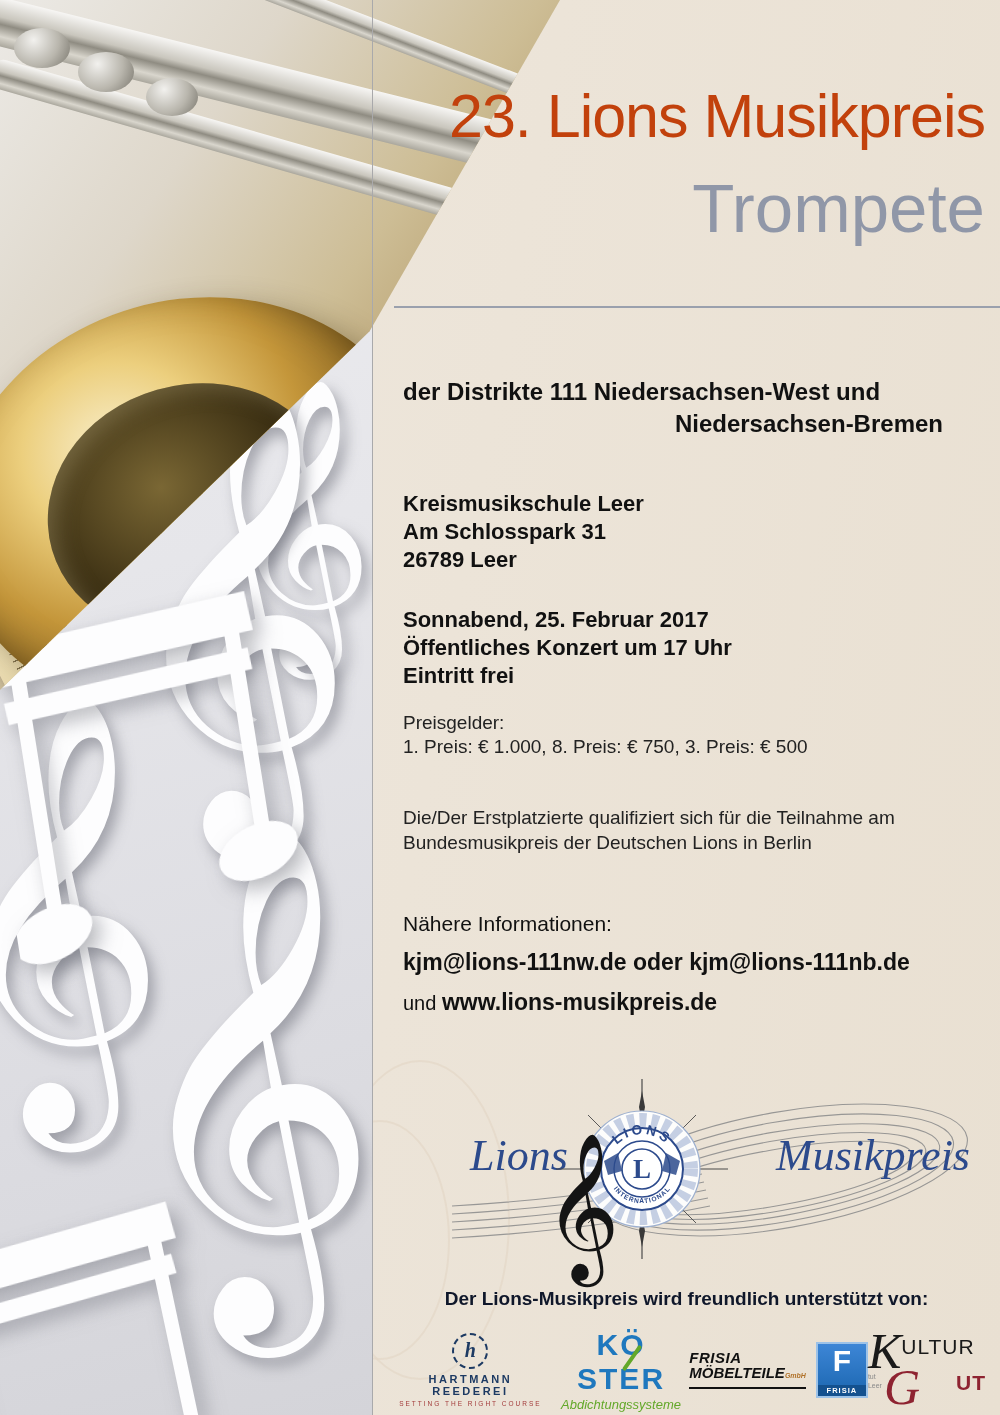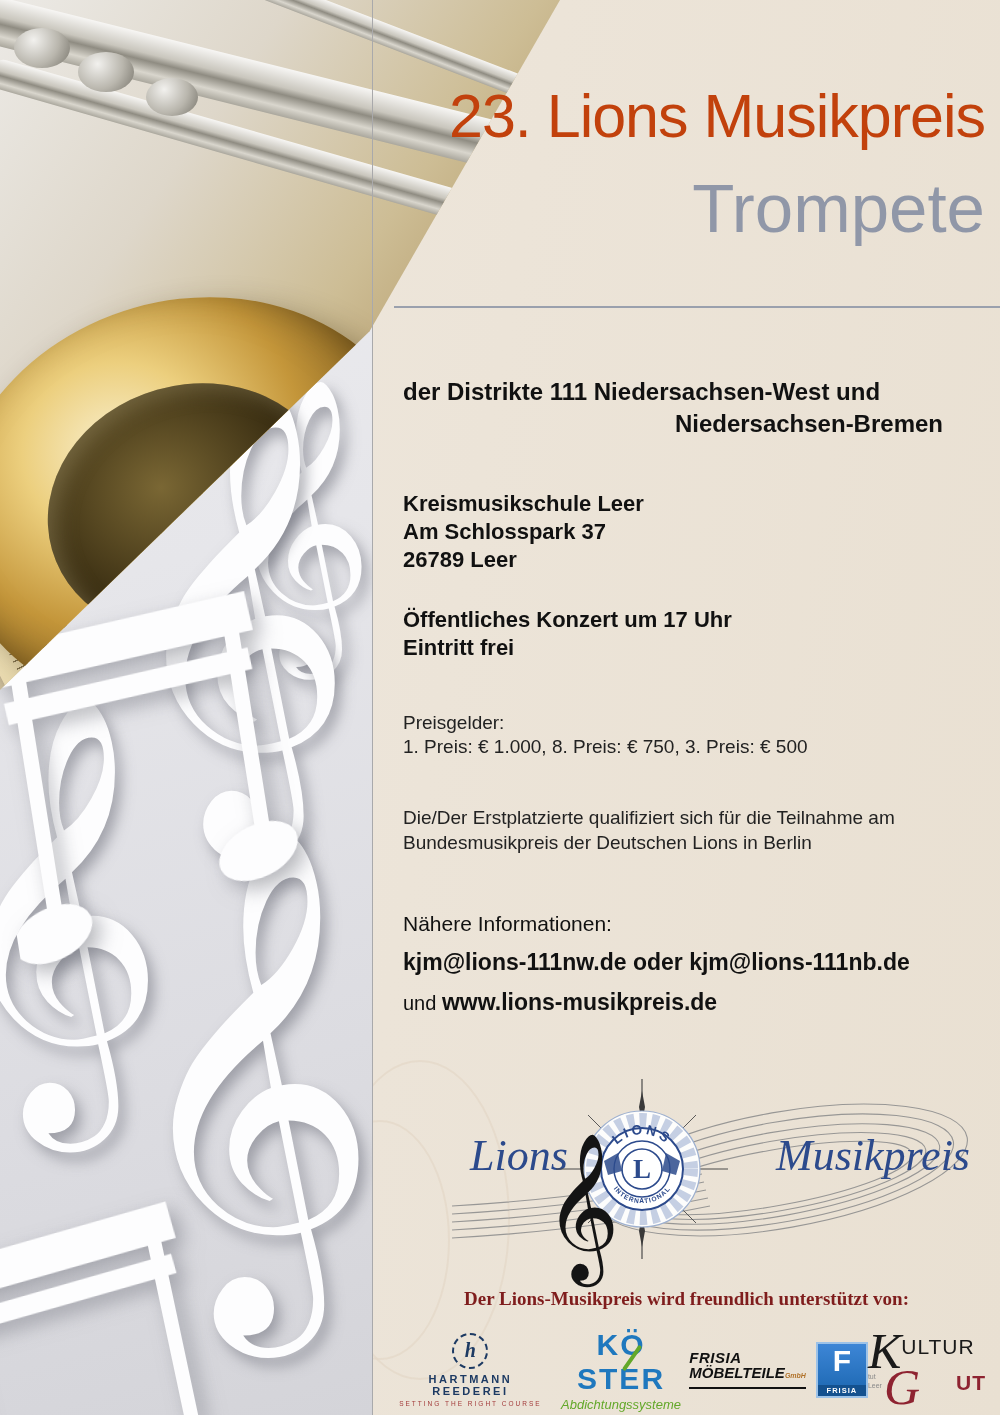--- a/index.html
+++ b/index.html
@@ -92,21 +92,21 @@
   .logo-swoosh{ position:absolute; left:0; top:0; }
   .logo-lions{ position:absolute; left:18px; top:52px; font-family:"Liberation Serif",serif;
     font-style:italic; font-size:44px; color:#2c4a8c;}
   .logo-musik{ position:absolute; right:4px; top:52px; font-family:"Liberation Serif",serif;
     font-style:italic; font-size:44px; color:#2c4a8c;}
   .logo-emblem{ position:absolute; left:102px; top:-2px; }
   .logo-clef{ position:absolute; left:92px; top:64px; font-size:128px; color:#141414; line-height:1;}
 
   
   .support-h{ position:absolute; left:373px; right:0; top:1288px; text-align:center;
-    font-size:19px; font-weight:bold; color:#7f1d1d; z-index:4;font-family:Liberation Serif, serif;}
+    font-size:19px; font-weight:bold; color:#0f172a; z-index:4;}
   .sponsors{ position:absolute; left:380px; right:6px; top:1322px; height:95px; z-index:4;
     display:flex; align-items:center; justify-content:space-between; padding:0 8px;}
   .sponsor{ text-align:center; }
   
   .hart-circ{ width:36px; height:36px; margin:0 auto 4px; border:2px dashed #1d3a63; border-radius:50%;
     display:flex; align-items:center; justify-content:center;
     font-family:"Liberation Serif",serif; font-style:italic; font-weight:bold; font-size:20px; color:#1d3a63;}
   .hart-name{ font-size:11px; font-weight:bold; letter-spacing:2.5px; color:#1d3a63;}
   .hart-tag{ font-size:6.5px; letter-spacing:2px; color:#a33b3b; margin-top:3px;}
   
@@ -190,25 +190,26 @@
 </div>
 <div class="title-rule"></div>
 
 <div class="blk districts">
   <div>der Distrikte 111 Niedersachsen-West und</div>
   <div class="r">Niedersachsen-Bremen</div>
 </div>
 
 <div class="blk venue">
   <div>Kreismusikschule Leer</div>
-  <div>Am Schlosspark 37</div>
+  <div>Am Schlosspark 31</div>
   <div>26789 Leer</div>
 </div>
 
 <div class="blk event">
+  <div>Sonnabend, 25. Februar 2017</div>
   <div>Öffentliches Konzert um 17 Uhr</div>
   <div>Eintritt frei</div>
 </div>
 
 <div class="blk prizes">
   <div>Preisgelder:</div>
   <div>1. Preis: € 1.000, 8. Preis: € 750, 3. Preis: € 500</div>
 </div>
 
 <div class="blk qual">

